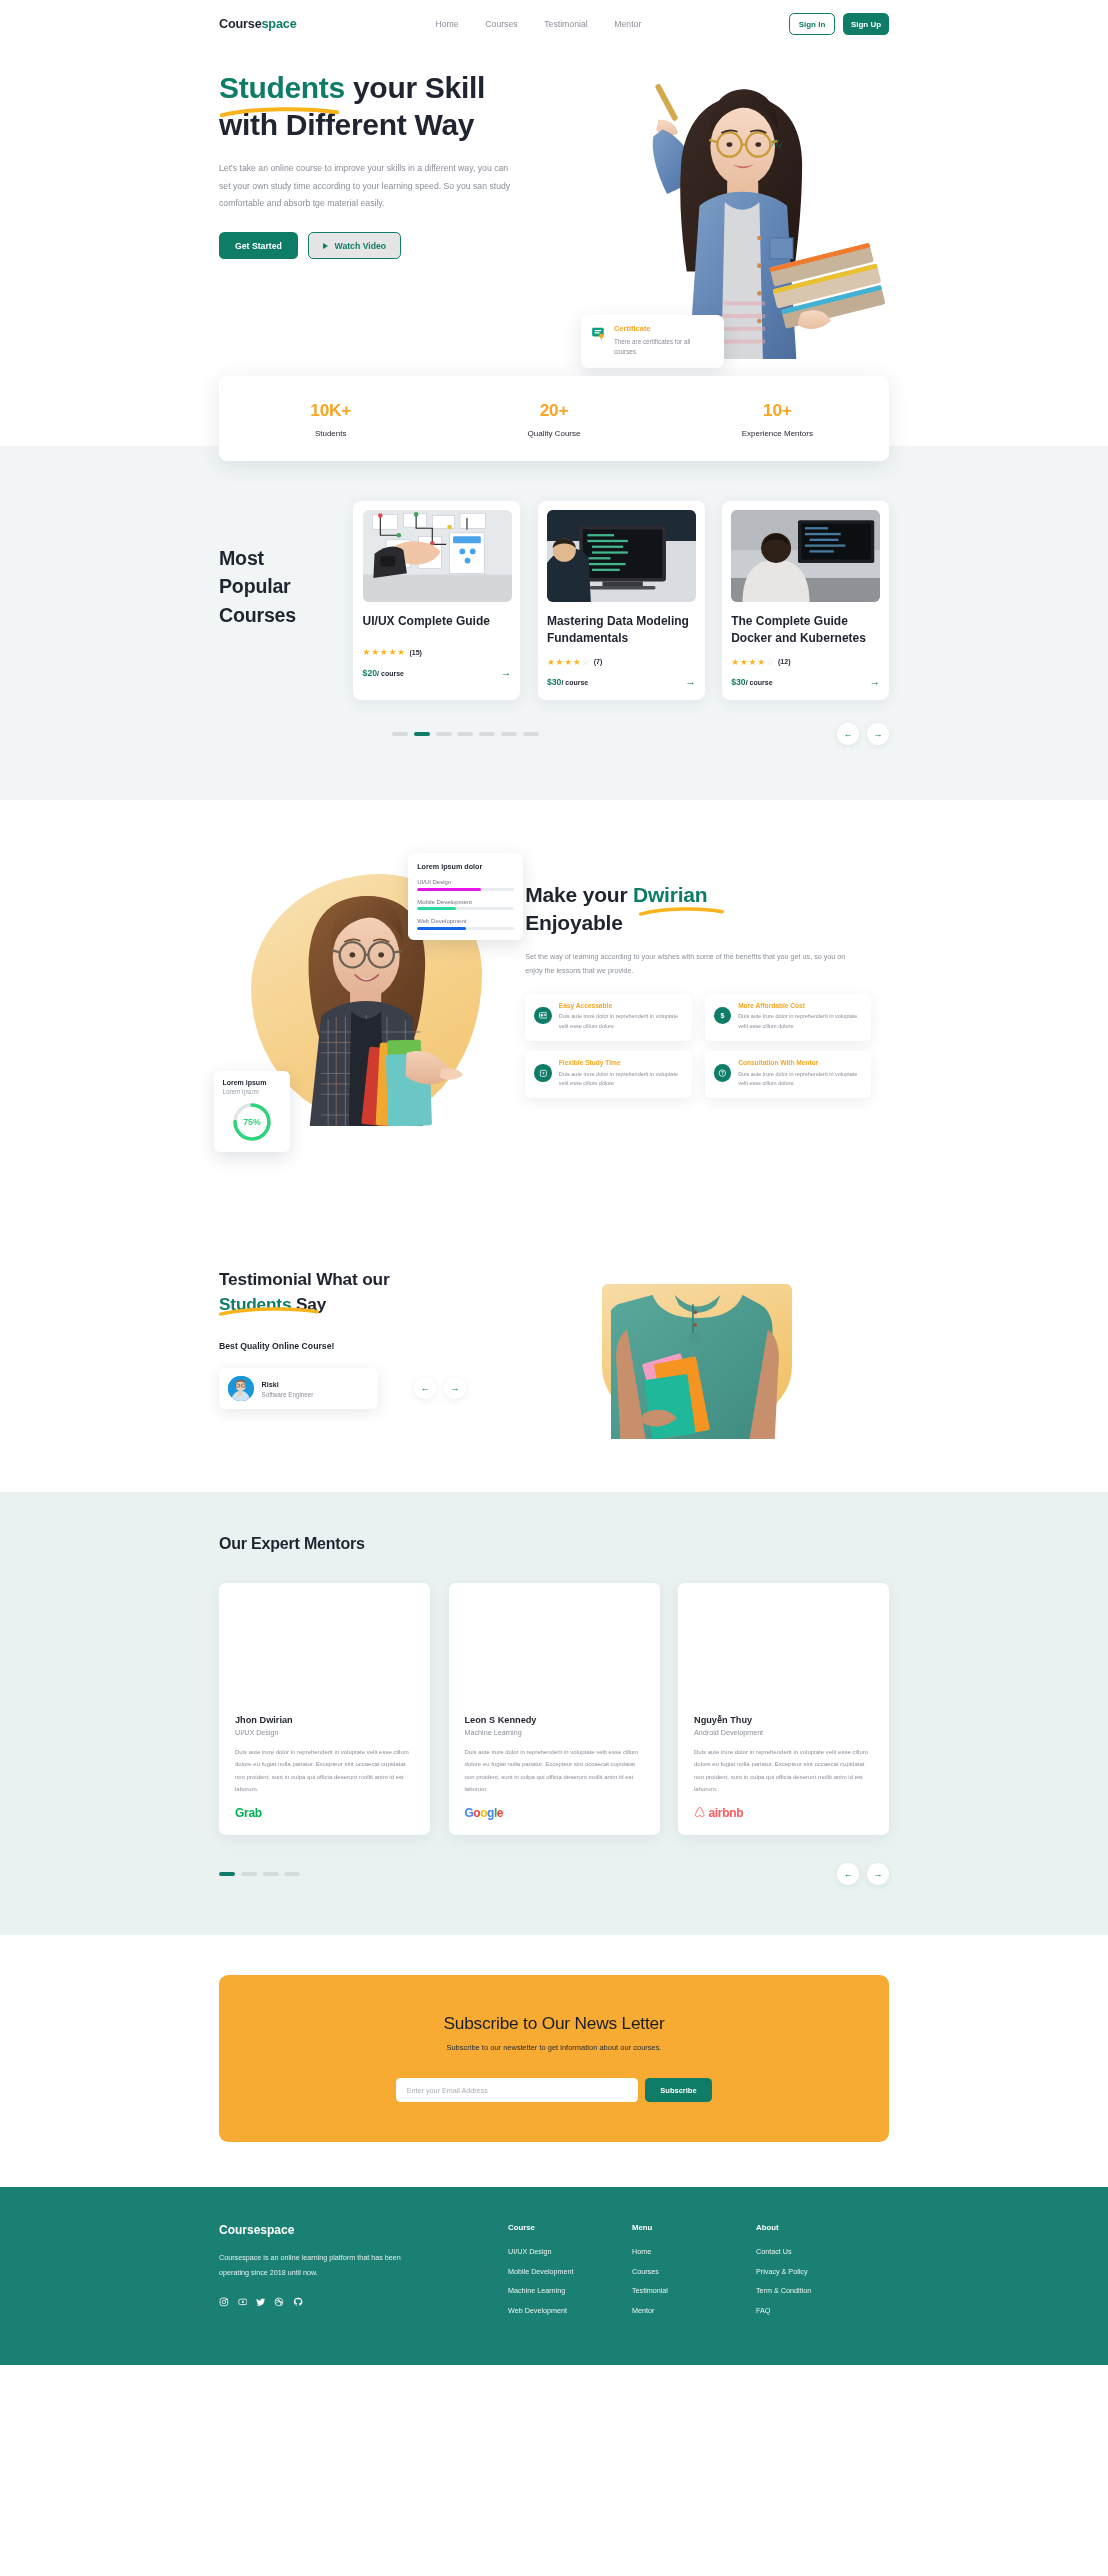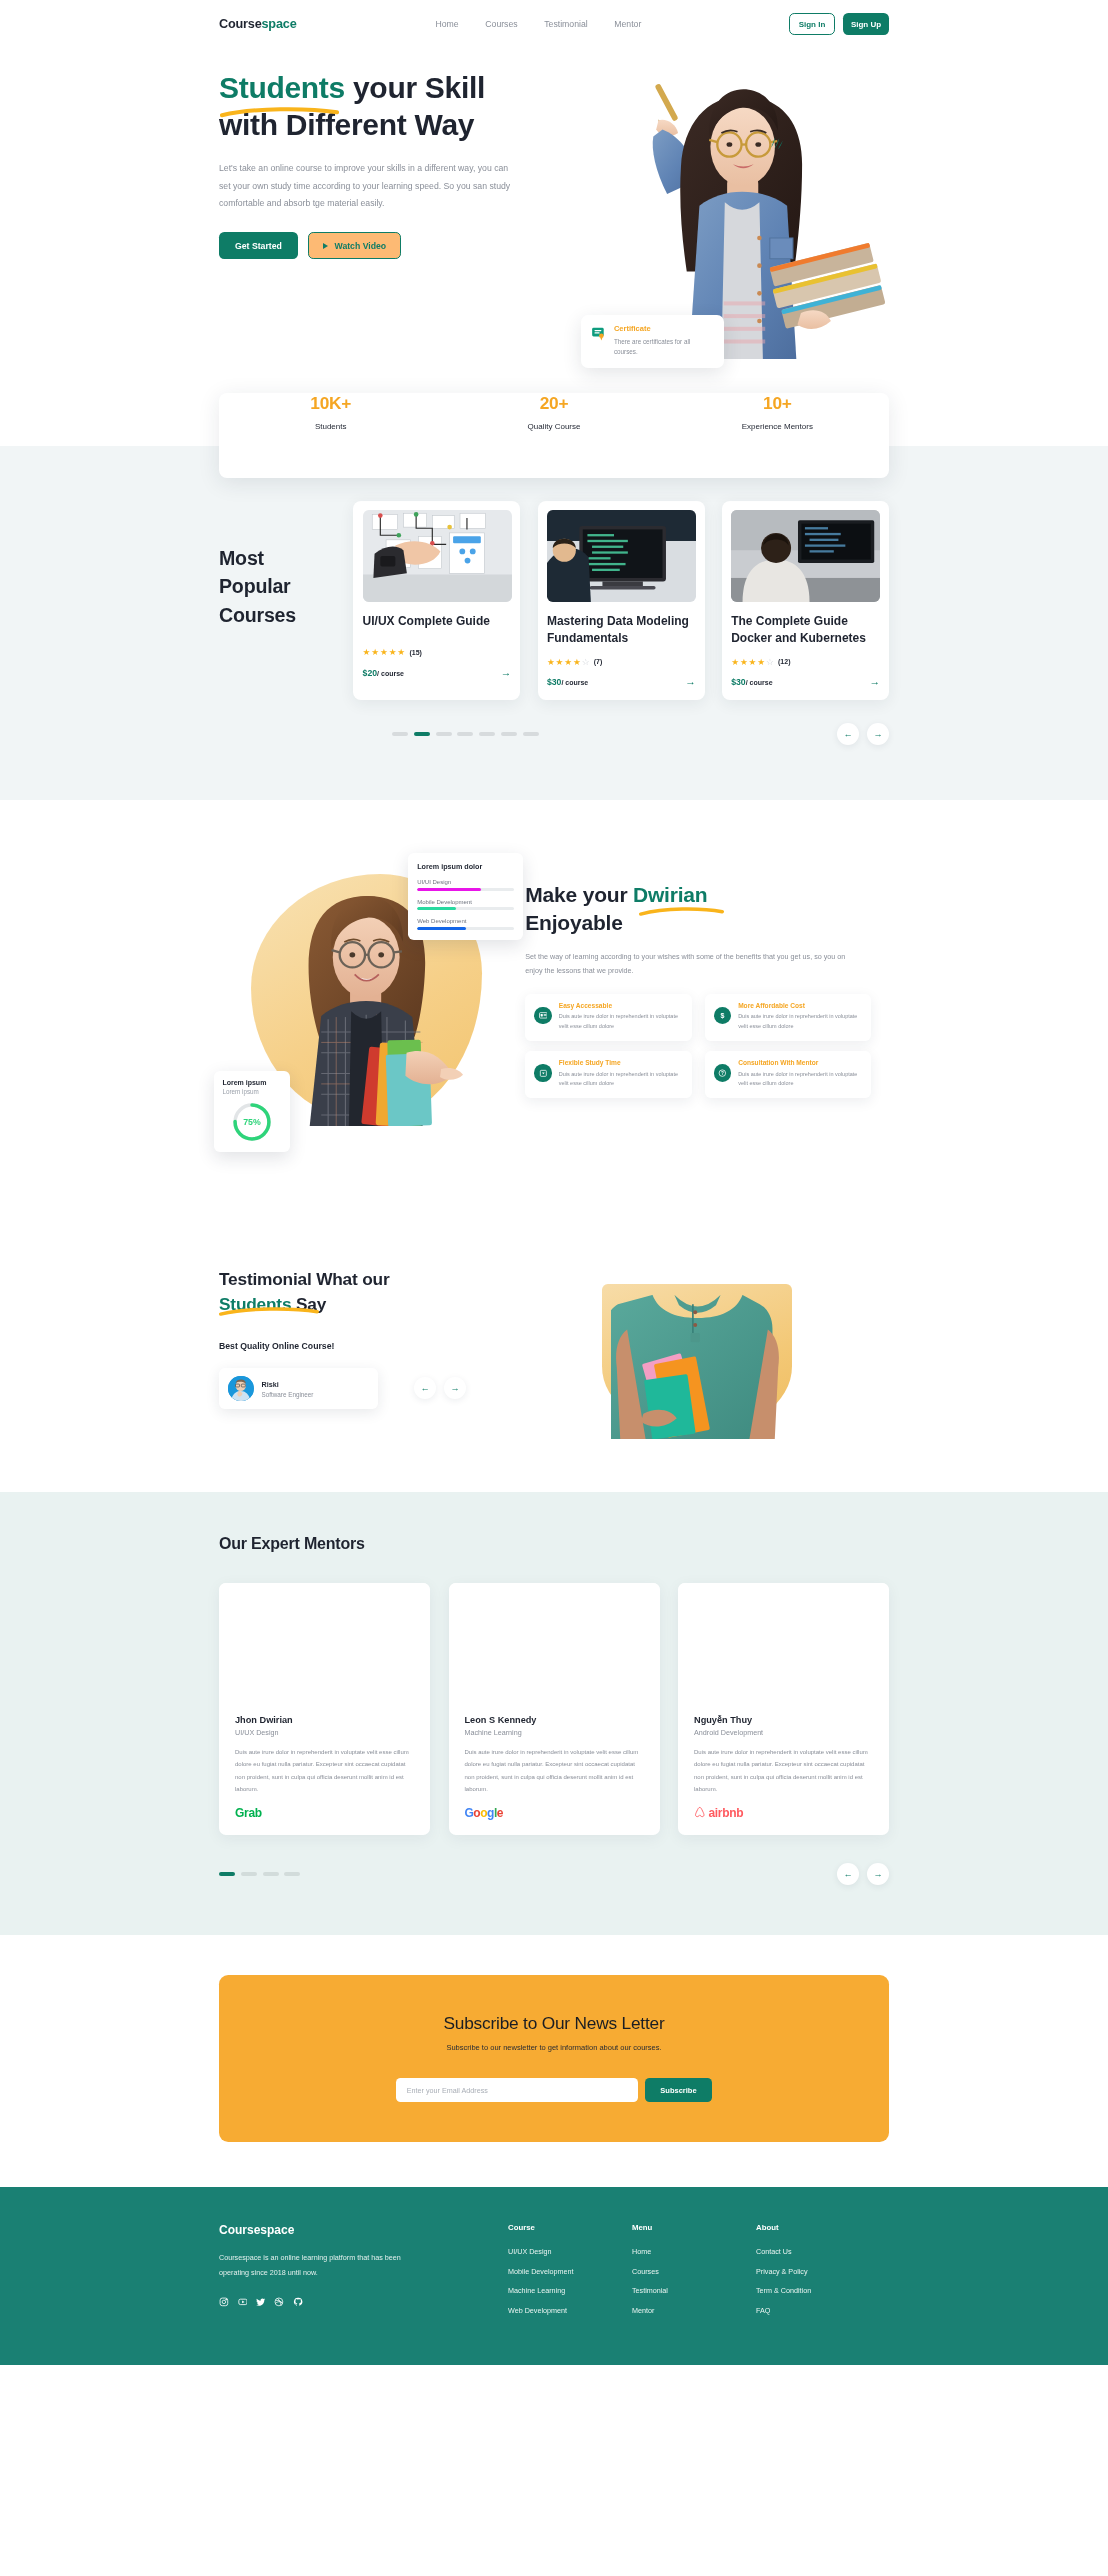--- a/index.html
+++ b/index.html
@@ -51,21 +51,21 @@
   .swoosh svg { display: block; }
   .hero-sub {
     margin-top: 17.3px; font-size: 8.7px; line-height: 2.0; color: #8a8f99; width: 300px;
   }
   .hero-btns { margin-top: 19.6px; display: flex; gap: 10.4px; align-items: center; }
   .btn-get {
     background: #0e7c66; color: #fff; height: 26.6px; padding: 0 16px; border-radius: 5.2px;
     font-size: 8.7px; font-weight: 600; border: none;
   }
   .btn-watch {
-    background: #fdba74; color: #0e7c66; height: 26.6px; padding: 0 14px; border-radius: 5.2px;
+    background: #e5e5e5; color: #0e7c66; height: 26.6px; padding: 0 14px; border-radius: 5.2px;
     font-size: 8.7px; font-weight: 600; border: 0.9px solid #0e7c66; gap: 6.3px;
   }
   .tri { width: 0; height: 0; border-left: 5.8px solid #0e7c66; border-top: 3.5px solid transparent; border-bottom: 3.5px solid transparent; }
 
   .sparkle { position: absolute; left: 547px; top: 88px; z-index: 4; }
 
   .hero-photo {
     position: absolute; right: -10.4px; top: 17.3px; width: 323px; height: 294px; z-index: 1;
   }
 
@@ -76,23 +76,23 @@
     padding: 9.2px 10.4px 10.4px 10.4px; display: flex; gap: 7.5px;
   }
   .cert-ico {
     width: 15px; height: 15px; flex: 0 0 15px; position: relative; margin-top: 1.7px;
   }
   .cert-title { font-size: 7.5px; font-weight: 700; color: #f5a623; margin-bottom: 3.5px; }
   .cert-desc { font-size: 6.3px; line-height: 1.65; color: #8a8f99; }
 
   
   .stats {
-    position: absolute; left: 0; top: 345px; width: 670px; height: 85px;
+    position: absolute; left: 0; top: 328px; width: 670px; height: 85px;
     background: #fff; border-radius: 8px; box-shadow: 0 4.6px 22px rgba(30,40,60,0.10);
-    display: flex; align-items: flex-start; z-index: 6;
+    display: flex; align-items: center; z-index: 6;
   }
   .stat { flex: 1; text-align: center; }
   .stat-num { font-size: 17.3px; font-weight: 700; color: #f5a623; letter-spacing: -0.3px; }
   .stat-lbl { margin-top: 8px; font-size: 8px; color: #1f2430; }
 
   
   .sec-courses { background: #f1f5f6; padding: 55px 0 55px; }
   .courses-row { display: flex; align-items: flex-start; }
   .courses-head {
     font-size: 19.6px; font-weight: 700; line-height: 1.45; color: #1f2430;

